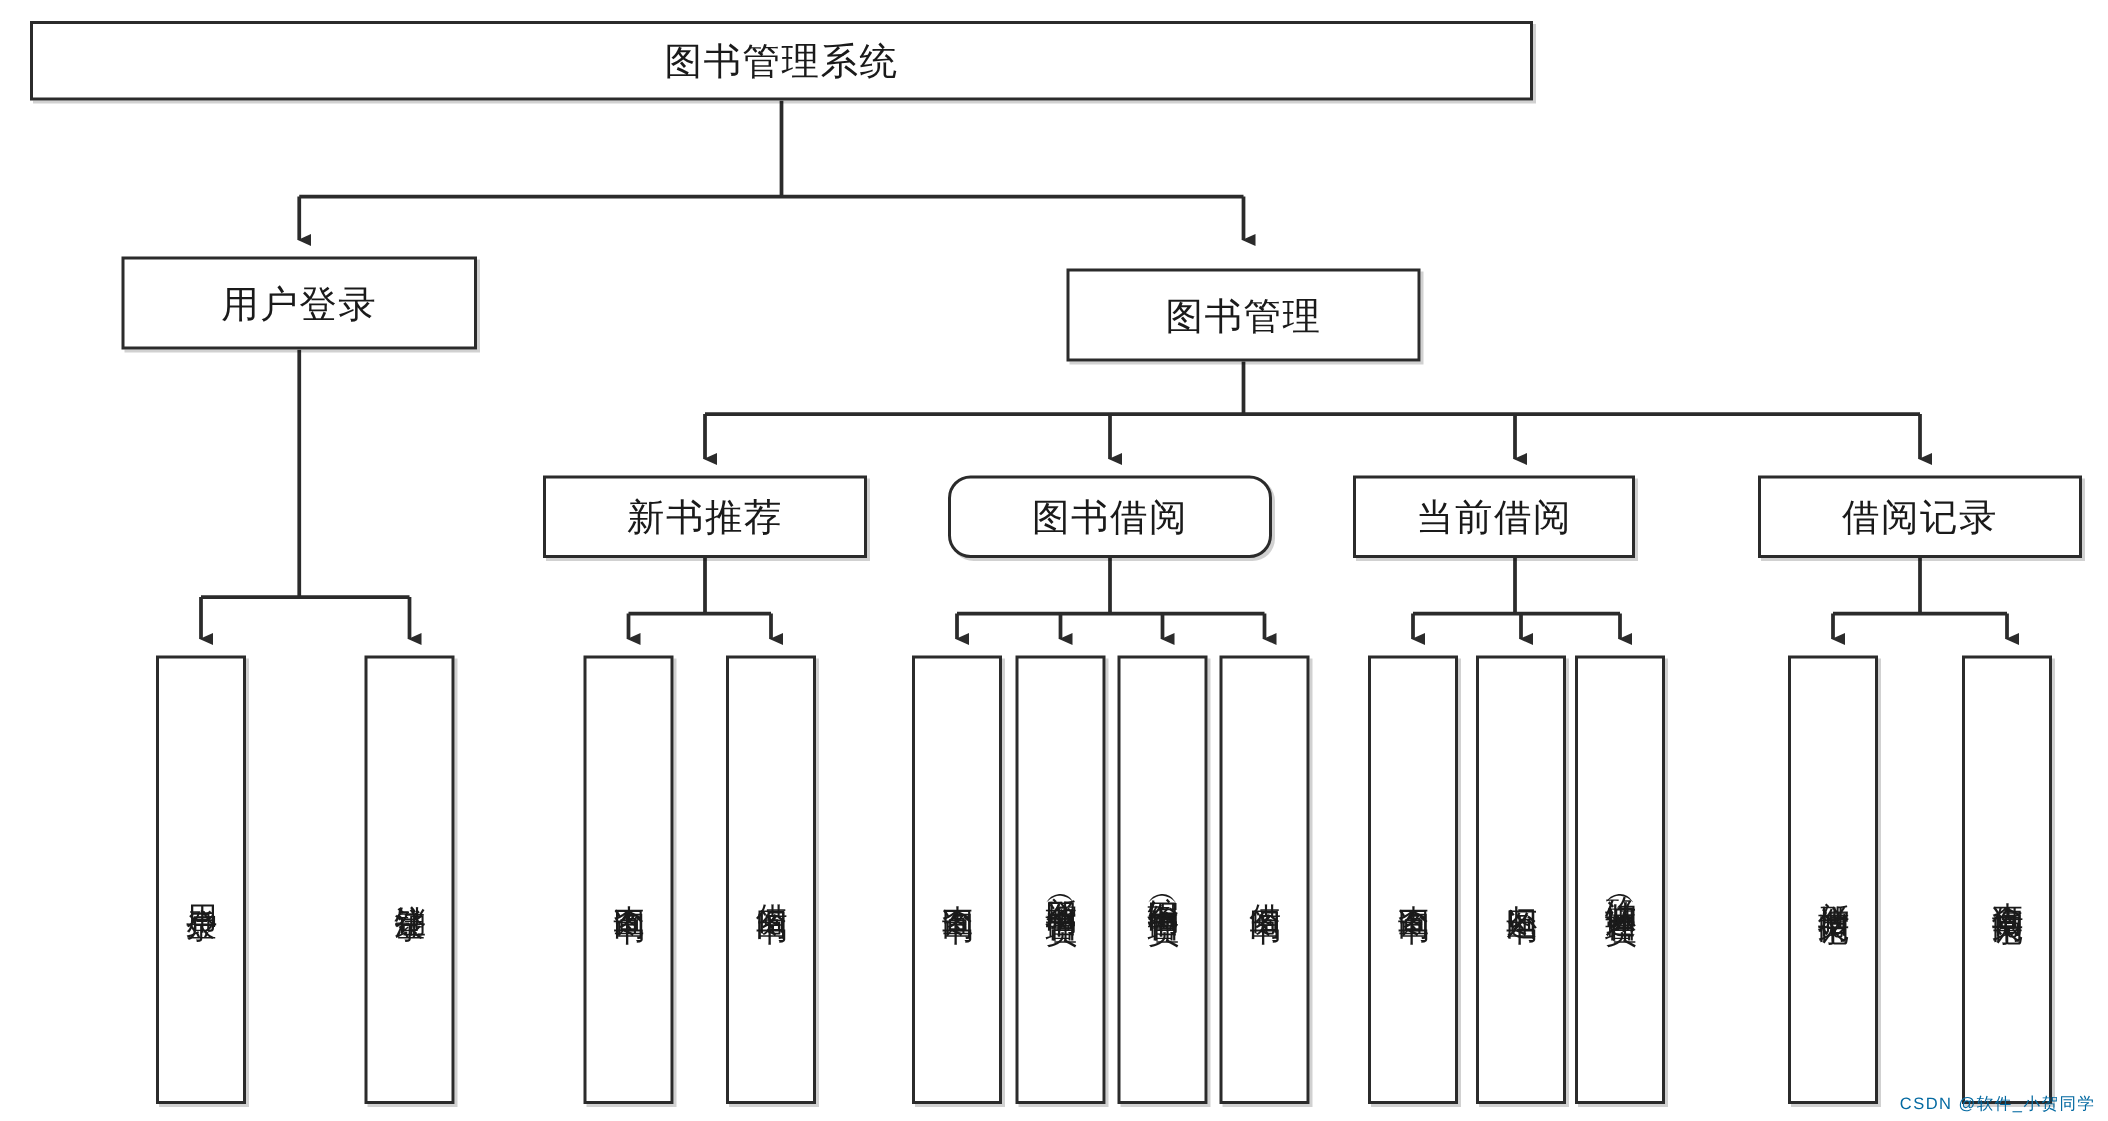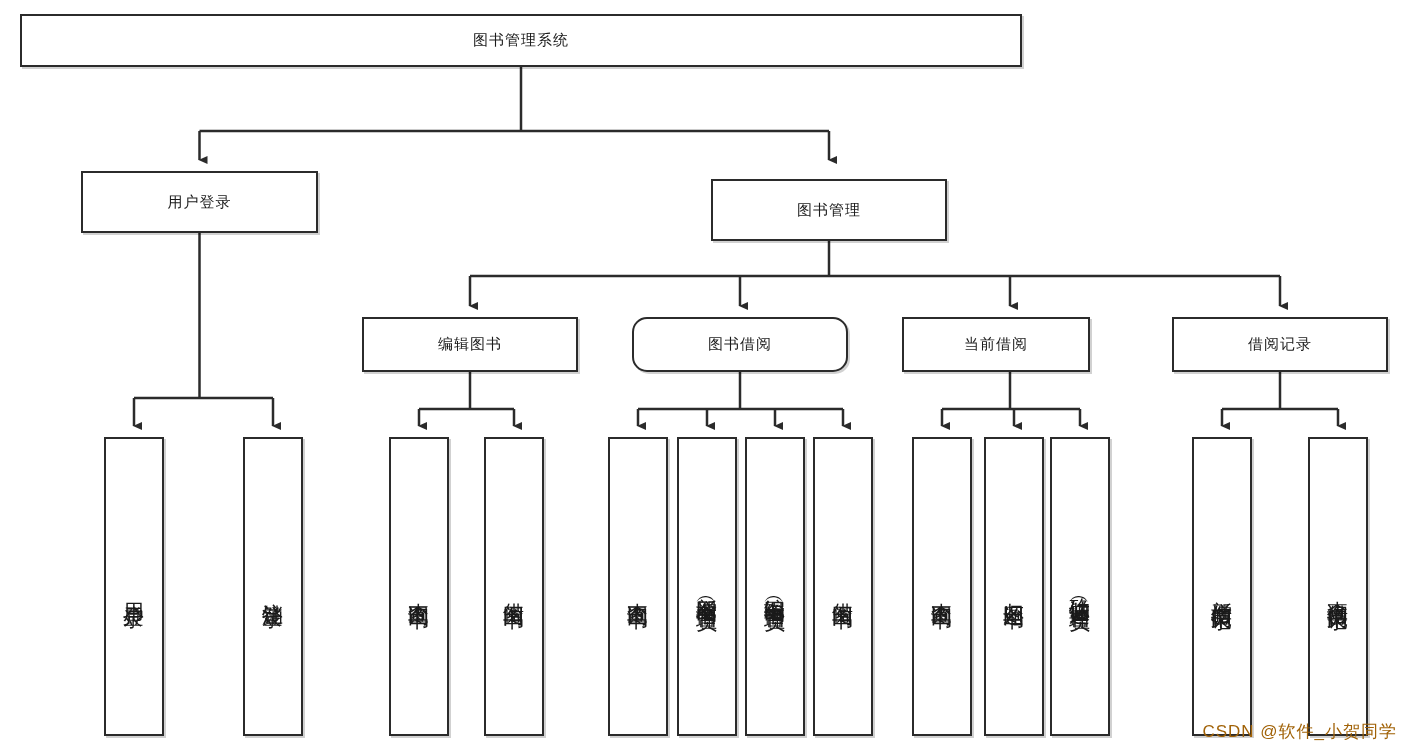--- a/index.html
+++ b/index.html
@@ -28,21 +28,21 @@
     box-sizing: border-box;
     background: #ffffff;
     border: 2px solid #2b2b2b;
     box-shadow: 2px 2px 0 rgba(0,0,0,0.18);
     display: flex;
     align-items: center;
     justify-content: center;
     color: #1a1a1a;
   }
   .node.horiz {
-    font-size: 15px;
+    font-size: 25px;
     letter-spacing: 1px;
     white-space: nowrap;
   }
   .node.vert {
     writing-mode: vertical-rl;
     text-orientation: upright;
     font-size: 21px;
     letter-spacing: 2px;
     line-height: 1.1;
     padding-top: 6px;
@@ -54,22 +54,22 @@
   }
   .node.vert .lbl {
     writing-mode: vertical-rl;
     text-orientation: upright;
     text-align: center;
   }
   #watermark {
     position: absolute;
     right: 8px;
     bottom: 4px;
-    font-size: 17px;
-    color: #a16207;
+    font-size: 11px;
+    color: #0369a1;
     letter-spacing: 1px;
     white-space: nowrap;
     font-family: "Liberation Sans", "DejaVu Sans", sans-serif;
     margin-left: 23px;
   }
 </style>
 </head>
 <body>
 
 <div id="canvas">
@@ -121,21 +121,21 @@
       <div class="node horiz" style="left: 20px; top: 14px; width: 1002px; height: 53px;">
         <span class="lbl">图书管理系统</span>
       </div>
       <div class="node horiz" style="left: 81px; top: 171px; width: 237px; height: 62px;">
         <span class="lbl">用户登录</span>
       </div>
       <div class="node horiz" style="left: 711px; top: 179px; width: 236px; height: 62px;">
         <span class="lbl">图书管理</span>
       </div>
       <div class="node horiz" style="left: 362px; top: 317px; width: 216px; height: 55px;">
-        <span class="lbl">编辑图书</span>
+        <span class="lbl">新书推荐</span>
       </div>
       <div class="node horiz" style="left: 632px; top: 317px; width: 216px; height: 55px; border-radius: 15px;">
         <span class="lbl">图书借阅</span>
       </div>
       <div class="node horiz" style="left: 902px; top: 317px; width: 188px; height: 55px;">
         <span class="lbl">当前借阅</span>
       </div>
       <div class="node horiz" style="left: 1172px; top: 317px; width: 216px; height: 55px;">
         <span class="lbl">借阅记录</span>
       </div>

